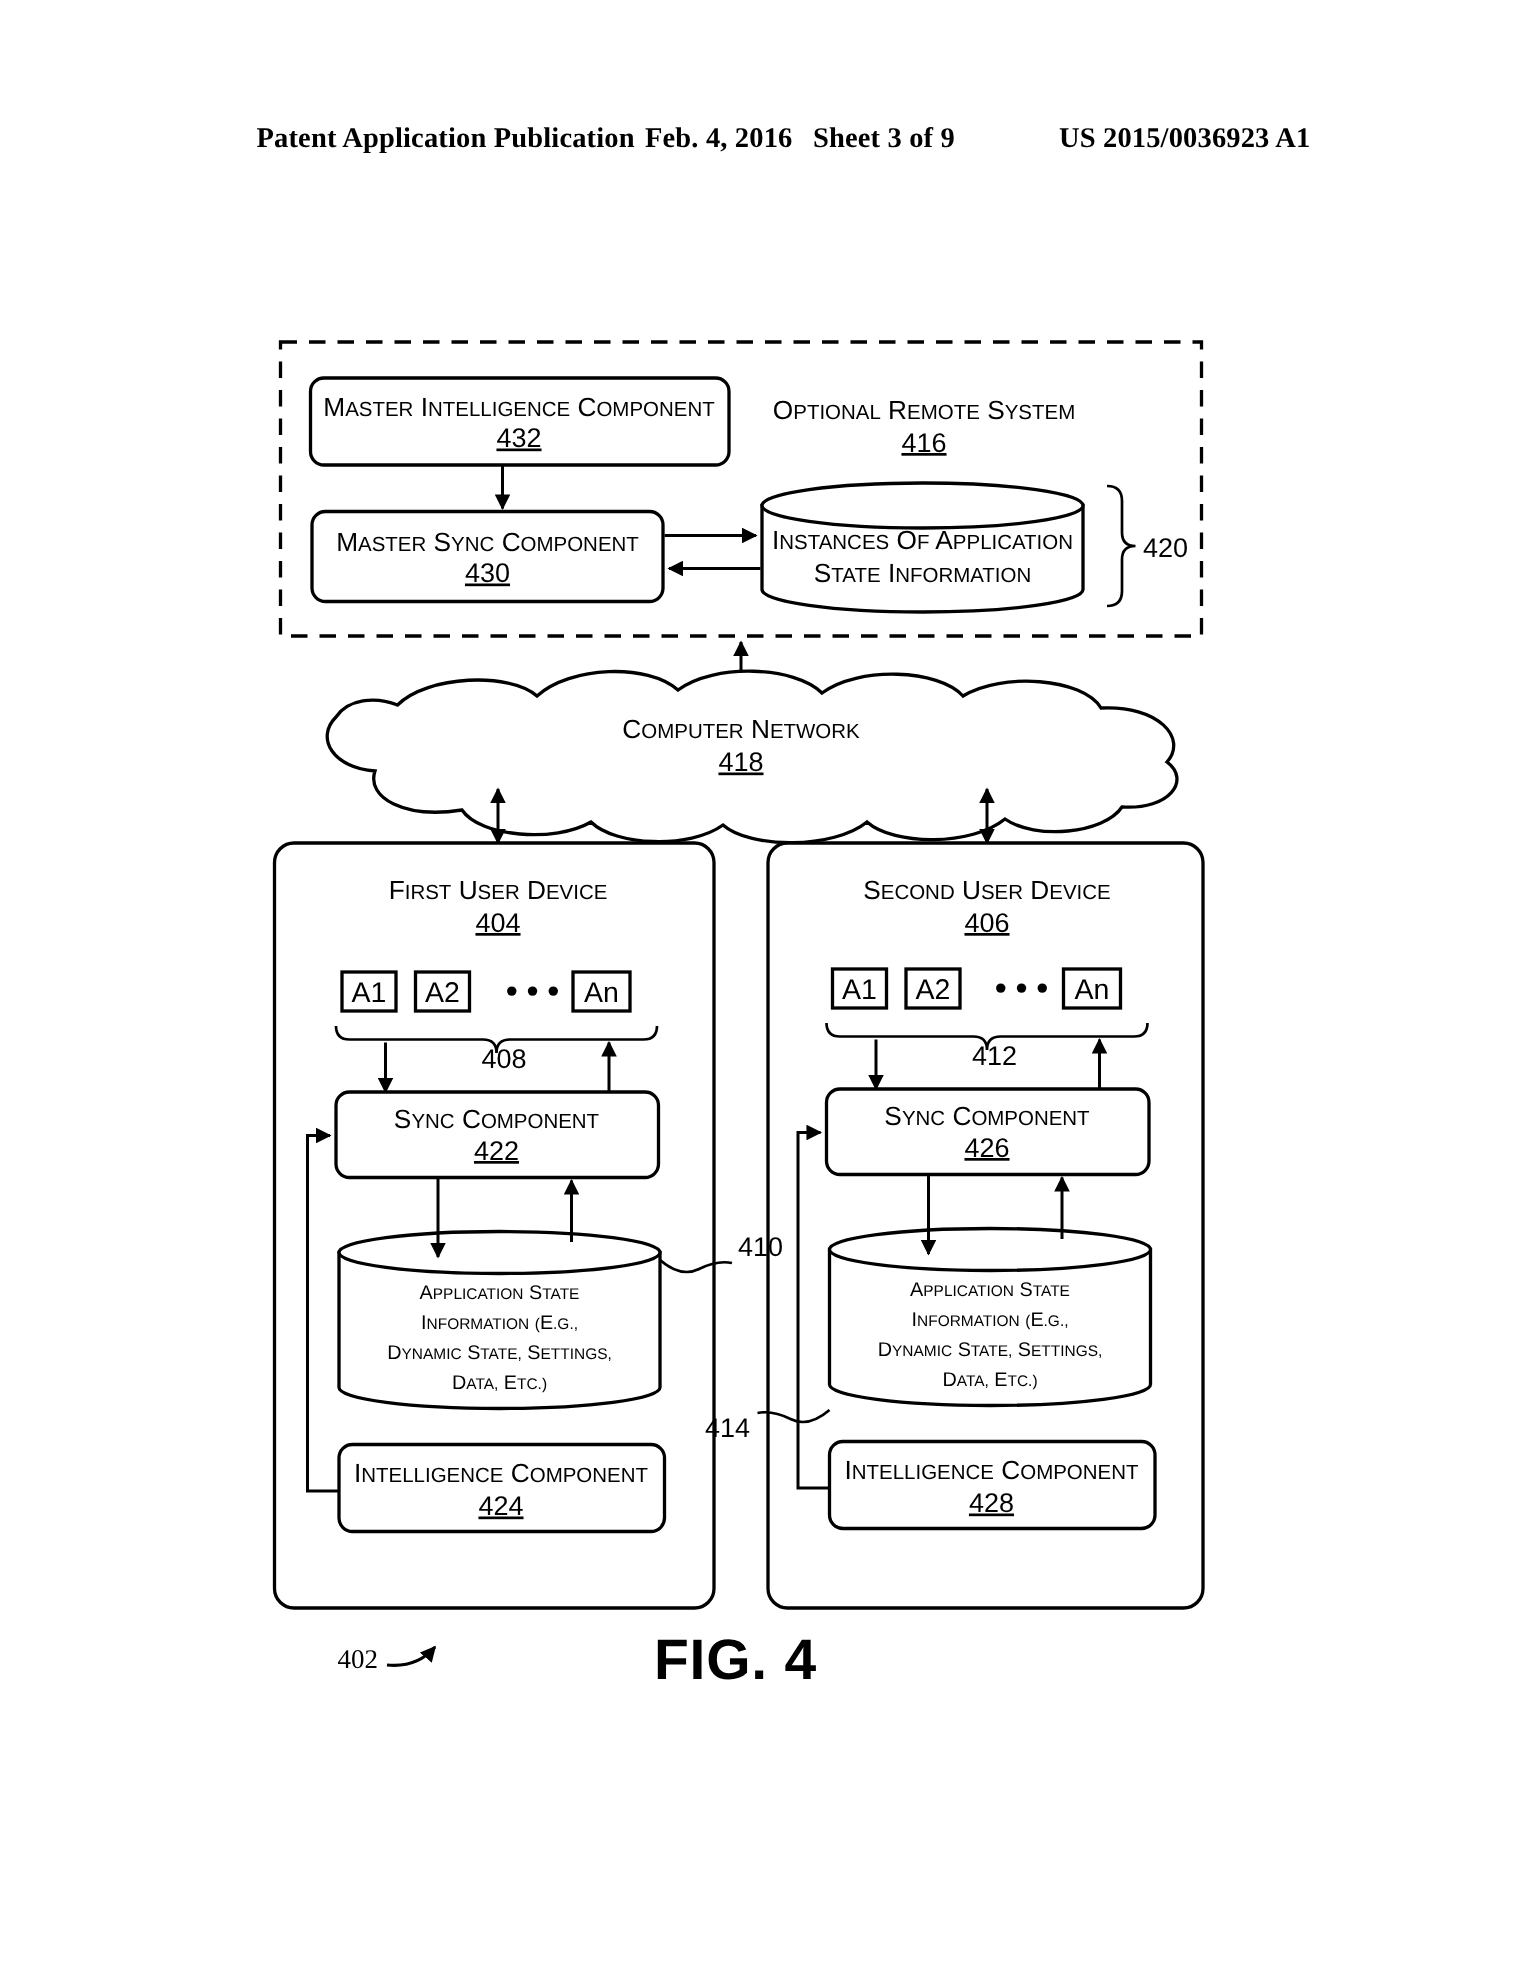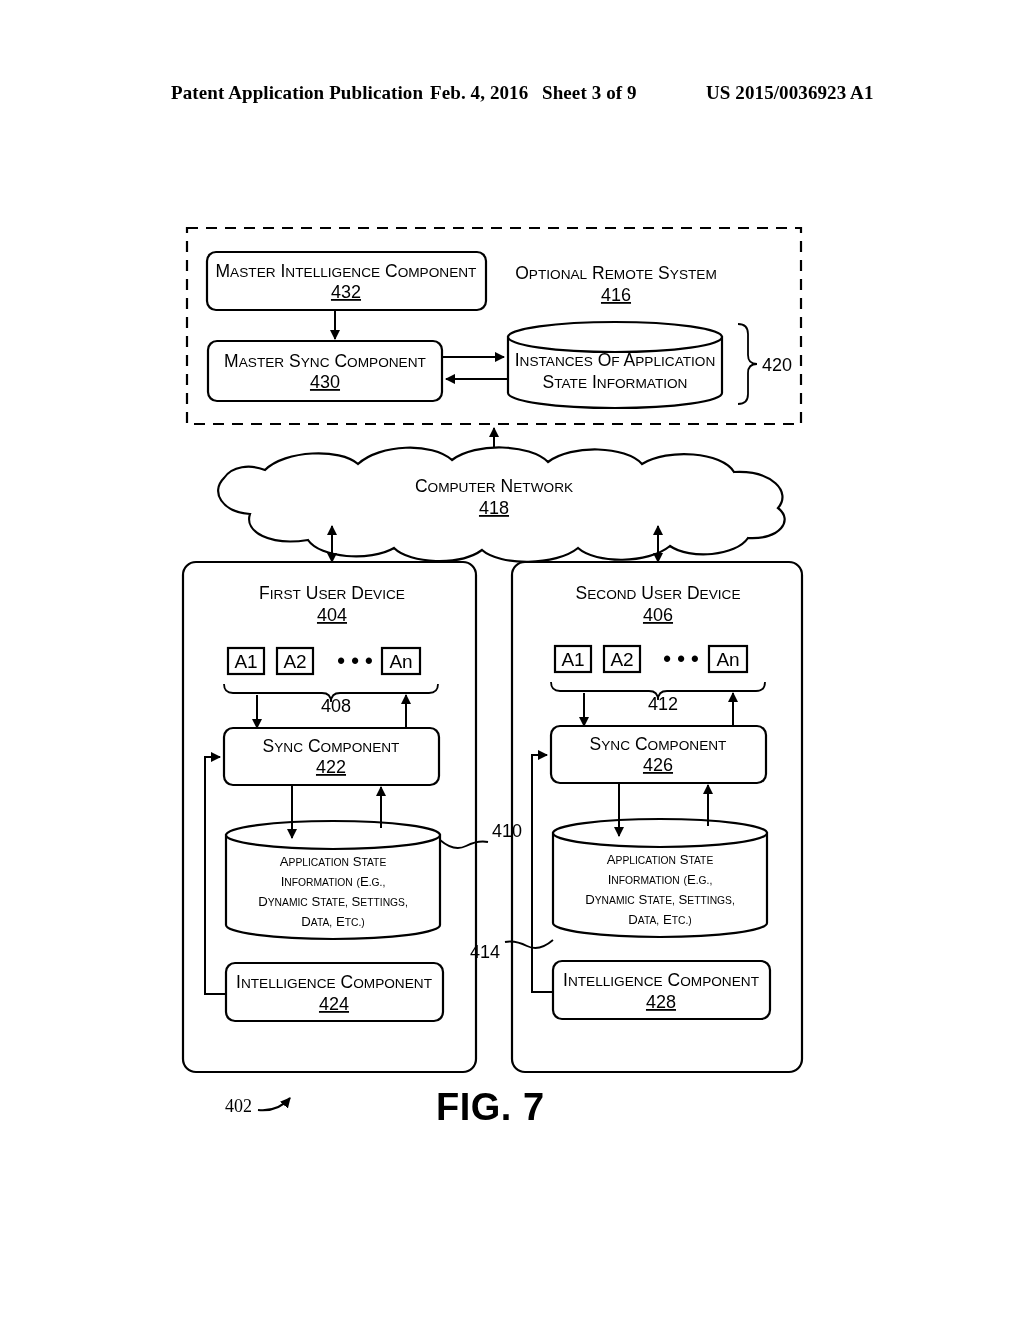--- a/index.html
+++ b/index.html
@@ -237,13 +237,13 @@
   <text class="ref" x="492" y="837">410</text>
 
   <path class="ln2" d="M 553 940 q -14 12 -26 6 q -12 -6 -22 -4"></path>
   <text class="ref" x="470" y="958">414</text>
 
   <path class="arrowln" d="M 258 1110 q 20 2 32 -12"></path>
 </svg>
 </div>
 
 <div id="fig-ref-402">402</div>
-<div id="fig-caption">FIG. 7</div>
+<div id="fig-caption">FIG. 4</div>
 
 </body></html>

